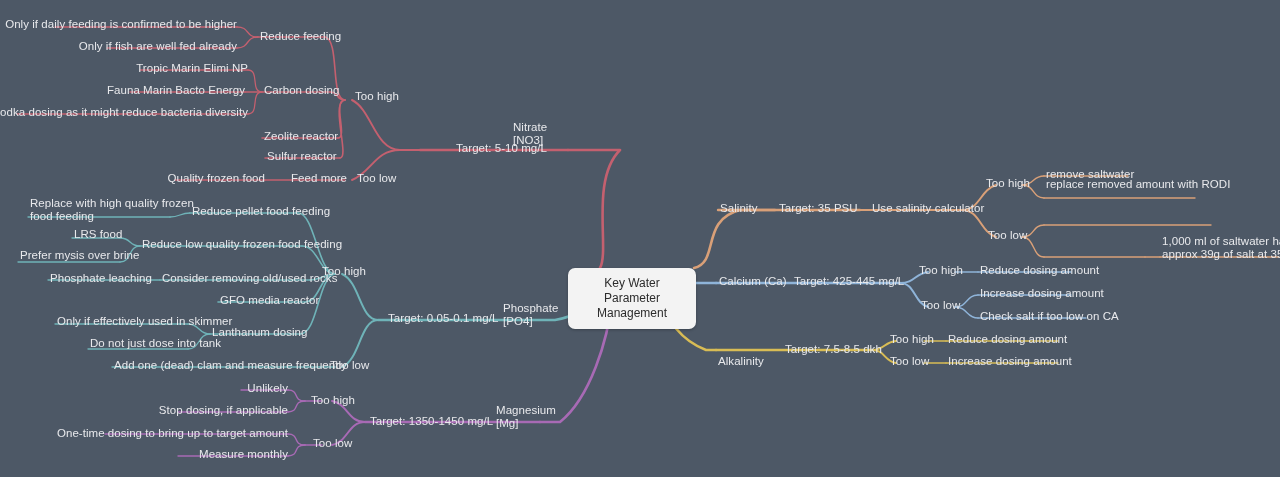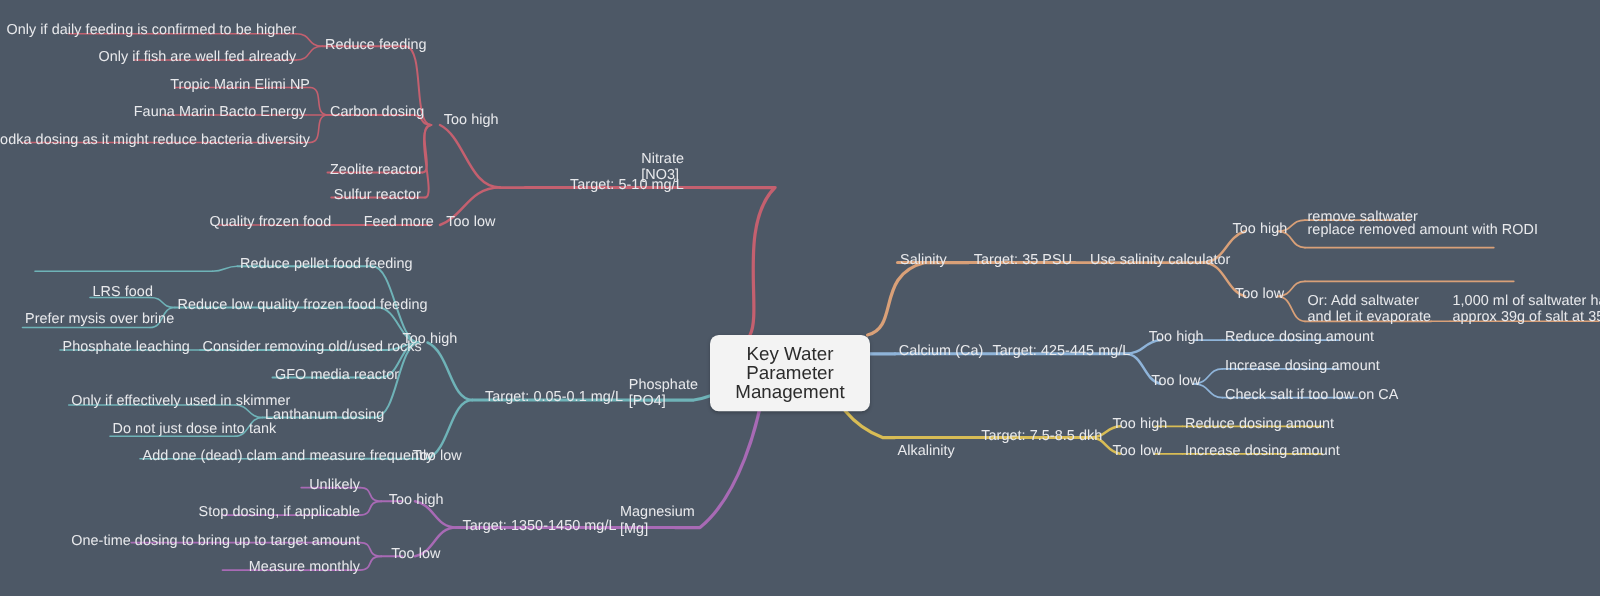--- a/index.html
+++ b/index.html
@@ -21,21 +21,21 @@
     line-height:13px;
     white-space:pre;
     letter-spacing:0.05px;
   }
   .lbl.r{transform:translateX(-100%);}
   .root{
     position:absolute;
     background:#f3f3f3;
     color:#2c2c2c;
     border-radius:7px;
-    font-size:15px;
+    font-size:12px;
     line-height:15px;
     text-align:center;
     padding:8px 12px;
     box-shadow:0 1px 3px rgba(0,0,0,.25);
     white-space:pre-line;
   }
 </style>
 </head>
 <body>
 
@@ -200,20 +200,22 @@
 
   <div class="lbl r" style="left:265px;top:172px;">Quality frozen food</div>
   <div class="lbl" style="left:291px;top:172px;">Feed more</div>
 
   <div class="lbl" style="left:355px;top:90px;">Too high</div>
   <div class="lbl" style="left:357px;top:172px;">Too low</div>
   <div class="lbl" style="left:422px;top:142px;margin-left:34px;">Target: 5-10 mg/L</div>
   <div class="lbl" style="left:513px;top:121px;">Nitrate
 [NO3]</div>
 
+  <div class="lbl" style="left:30px;top:197px;">Replace with high quality frozen
+food feeding</div>
   <div class="lbl" style="left:192px;top:205px;">Reduce pellet food feeding</div>
 
   <div class="lbl" style="left:74px;top:228px;">LRS food</div>
   <div class="lbl" style="left:20px;top:249px;">Prefer mysis over brine</div>
   <div class="lbl" style="left:142px;top:238px;">Reduce low quality frozen food feeding</div>
 
   <div class="lbl" style="left:50px;top:272px;">Phosphate leaching</div>
   <div class="lbl" style="left:162px;top:272px;">Consider removing old/used rocks</div>
 
   <div class="lbl" style="left:220px;top:294px;">GFO media reactor</div>
@@ -242,22 +244,20 @@
 [Mg]</div>
 
   <div class="lbl" style="left:720px;top:202px;">Salinity</div>
   <div class="lbl" style="left:779px;top:202px;">Target: 35 PSU</div>
   <div class="lbl" style="left:872px;top:202px;">Use salinity calculator</div>
   <div class="lbl" style="left:986px;top:177px;">Too high</div>
   <div class="lbl" style="left:988px;top:229px;">Too low</div>
 
   <div class="lbl" style="left:1046px;top:168px;">remove saltwater</div>
   <div class="lbl" style="left:1046px;top:178px;">replace removed amount with RODI</div>
-  <div class="lbl" style="left:1046px;top:235px;">Or: Add saltwater
-and let it evaporate</div>
   <div class="lbl" style="left:1162px;top:235px;">1,000 ml of saltwater have
 approx 39g of salt at 35 PSU</div>
 
   <div class="lbl" style="left:719px;top:275px;">Calcium (Ca)</div>
   <div class="lbl" style="left:794px;top:275px;">Target: 425-445 mg/L</div>
   <div class="lbl" style="left:919px;top:264px;">Too high</div>
   <div class="lbl" style="left:921px;top:299px;">Too low</div>
   <div class="lbl" style="left:980px;top:264px;">Reduce dosing amount</div>
   <div class="lbl" style="left:980px;top:287px;">Increase dosing amount</div>
   <div class="lbl" style="left:980px;top:310px;">Check salt if too low on CA</div>

